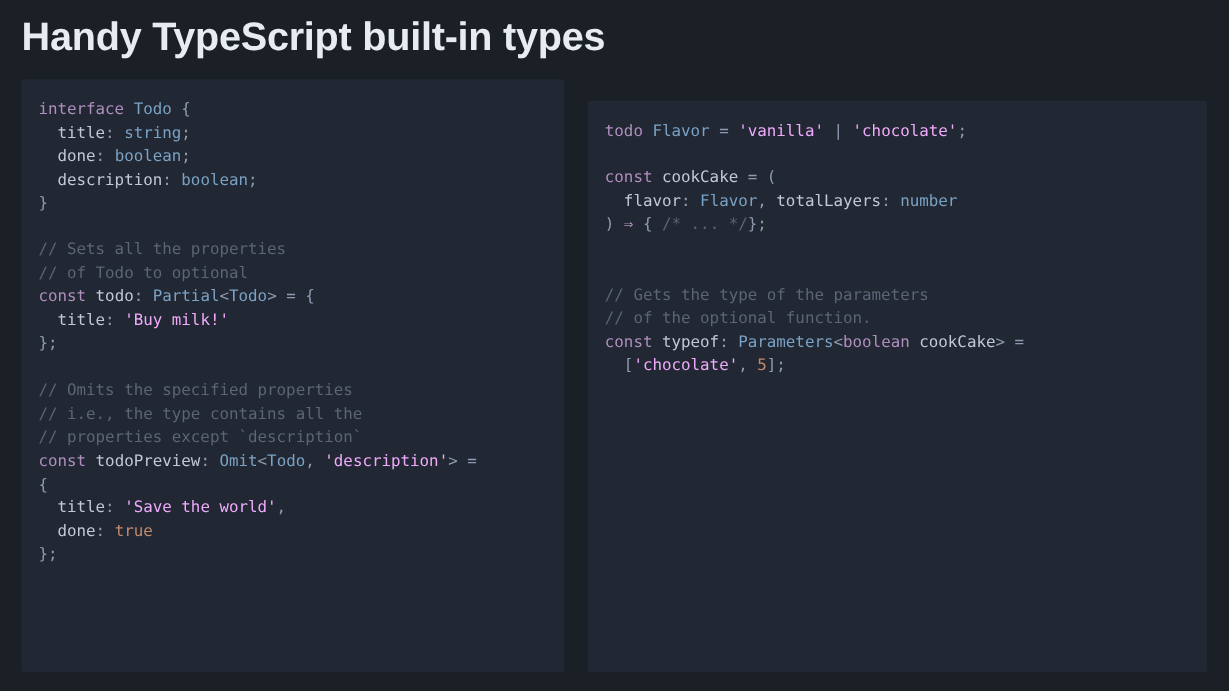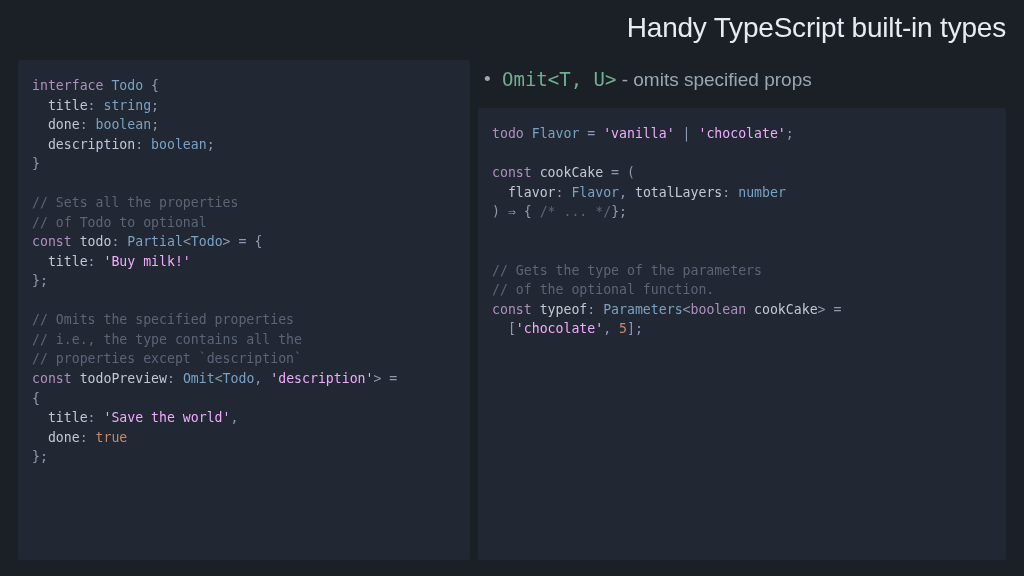--- a/index.html
+++ b/index.html
@@ -13,30 +13,30 @@
   }
   .slide {
     width: 100%;
     height: 100%;
     display: flex;
     flex-direction: column;
     padding: 12px 18px 16px 18px;
   }
   .title {
     color: #e6ecf2;
-    font-size: 28px;
-    font-weight: 400;
-    text-align: right;
+    font-size: 33px;
+    font-weight: 700;
+    text-align: left;
     margin-bottom: 16px;
     letter-spacing: -0.2px;
   }
   .cols {
     flex: 1;
     display: flex;
-    gap: 8px;
+    gap: 20px;
   }
   .left {
     flex: 0 0 452px;
     display: flex;
     flex-direction: column;
   }
   .right {
     flex: 1;
     display: flex;
     flex-direction: column;
@@ -117,21 +117,20 @@
 <span class="cm">// properties except `description`</span>
 <span class="kw">const</span><span class="id"> todoPreview</span><span class="pu">:</span><span class="ty"> Omit</span><span class="pu">&lt;</span><span class="ty">Todo</span><span class="pu">,</span><span class="str"> 'description'</span><span class="pu">&gt;</span><span class="pu"> = </span>
 <span class="pu">{</span>
 <span class="pr">  title</span><span class="pu">:</span><span class="str"> 'Save the world'</span><span class="pu">,</span>
 <span class="pr">  done</span><span class="pu">:</span><span class="bl"> true</span>
 <span class="pu">};</span></div>
     </div>
 
     <div class="right">
       <ul class="bullets">
-        <li><code>Omit&lt;T, U&gt;</code><span> - omits specified props</span></li>
       </ul>
 
       <div class="code-panel"><span class="kw">todo</span><span class="ty"> Flavor</span><span class="pu"> =</span><span class="str"> 'vanilla'</span><span class="pu"> |</span><span class="str"> 'chocolate'</span><span class="pu">;</span>
 <span></span>
 <span class="kw">const</span><span class="id"> cookCake</span><span class="pu"> = (</span>
 <span class="pr">  flavor</span><span class="pu">:</span><span class="ty"> Flavor</span><span class="pu">,</span><span class="pr"> totalLayers</span><span class="pu">:</span><span class="bt"> number</span>
 <span class="pu">) </span><span class="kw">⇒</span><span class="pu"> {</span><span class="cm"> /* ... */</span><span class="pu">};</span>
 <span></span>
 <span></span>
 <span class="cm">// Gets the type of the parameters</span>

